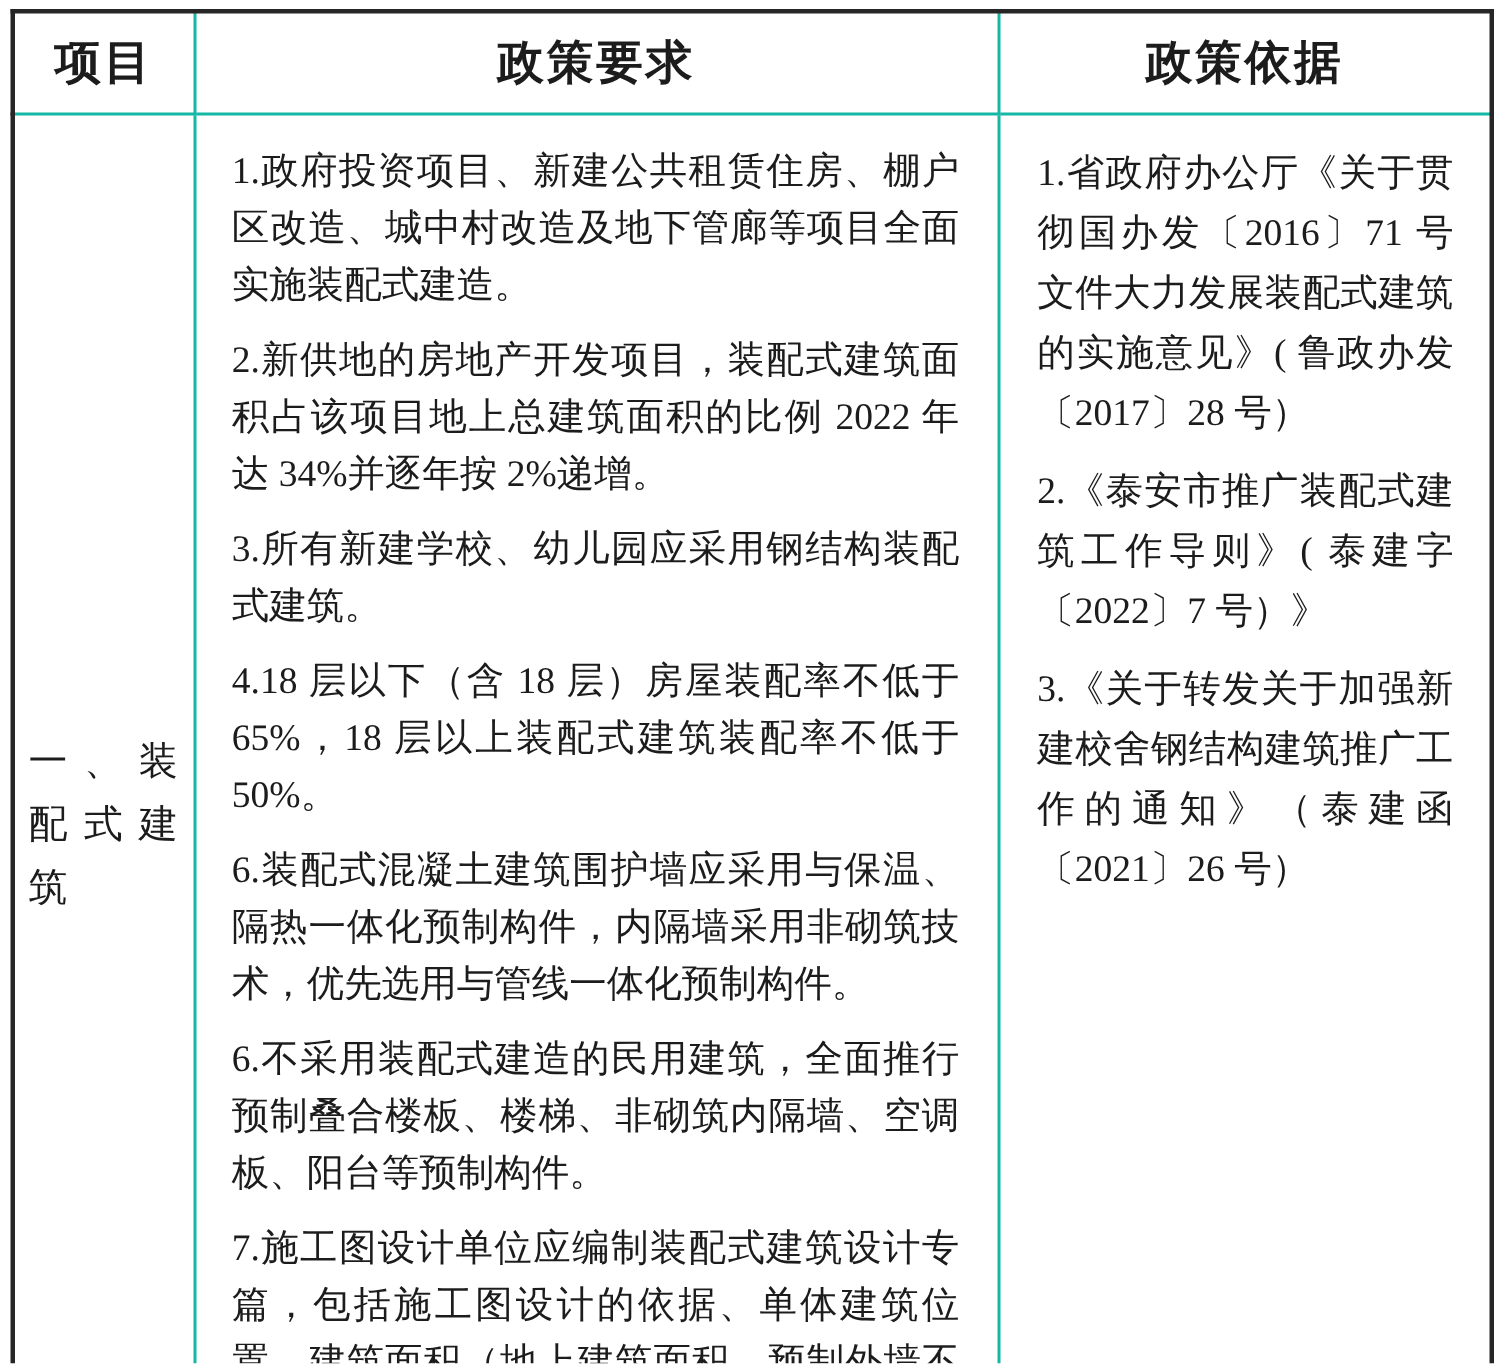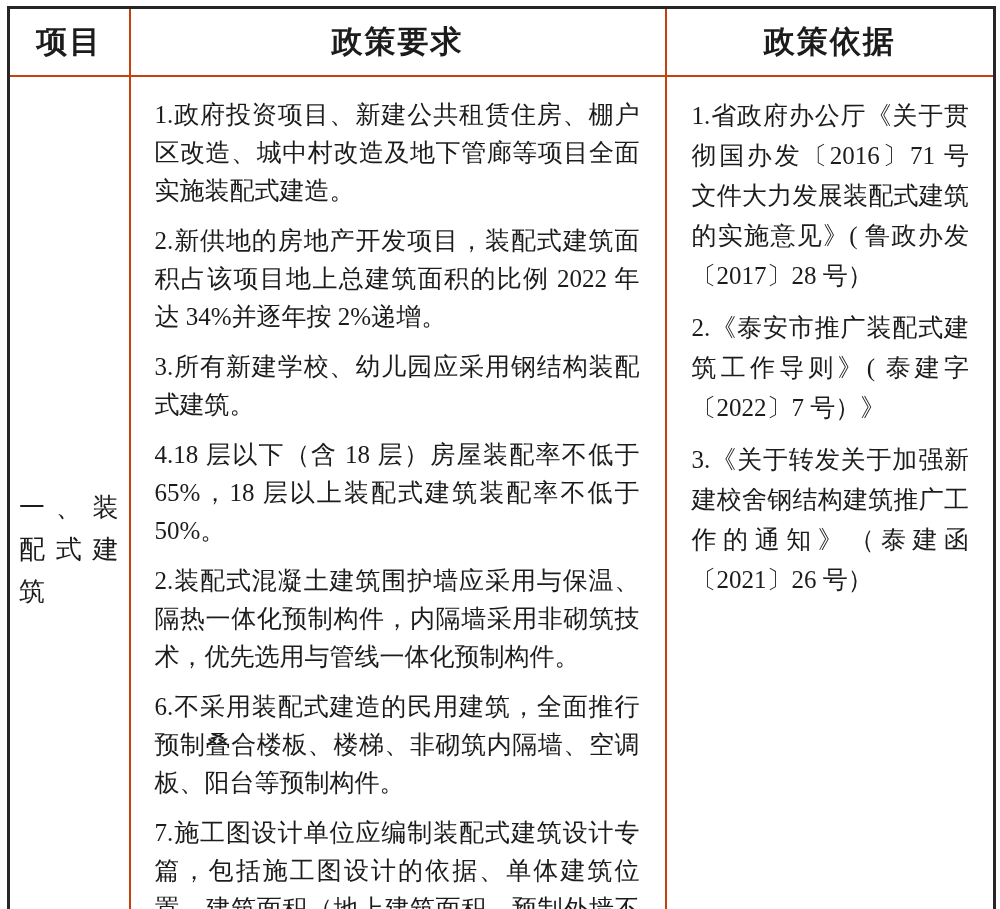--- a/index.html
+++ b/index.html
@@ -25,21 +25,21 @@
     position: absolute;
     left: 7px;
     top: 6px;
     width: 986px;
     border-collapse: collapse;
     table-layout: fixed;
     border: 3px solid #262626;
   }
   .policy-table th,
   .policy-table td {
-    border: 2px solid #c2410c;
+    border: 2px solid #14b8a6;
     background: #ffffff;
   }
   .policy-table th {
     height: 66px;
     font-size: 31px;
     font-weight: bold;
     text-align: center;
     vertical-align: middle;
     letter-spacing: 2px;
     padding: 0;
@@ -101,21 +101,21 @@
     <tbody>
       <tr class="main-row">
         <td class="cell-item">
           <div class="item-label">一、装配式建筑</div>
         </td>
         <td class="cell-req">
           <p class="req-para">1.政府投资项目、新建公共租赁住房、棚户区改造、城中村改造及地下管廊等项目全面实施装配式建造。</p>
           <p class="req-para">2.新供地的房地产开发项目，装配式建筑面积占该项目地上总建筑面积的比例 2022 年达 34%并逐年按 2%递增。</p>
           <p class="req-para">3.所有新建学校、幼儿园应采用钢结构装配式建筑。</p>
           <p class="req-para">4.18 层以下（含 18 层）房屋装配率不低于 65%，18 层以上装配式建筑装配率不低于 50%。</p>
-          <p class="req-para">2.装配式混凝土建筑围护墙应采用与保温、隔热一体化预制构件，内隔墙采用非砌筑技术，优先选用与管线一体化预制构件。</p>
+          <p class="req-para">6.装配式混凝土建筑围护墙应采用与保温、隔热一体化预制构件，内隔墙采用非砌筑技术，优先选用与管线一体化预制构件。</p>
           <p class="req-para">6.不采用装配式建造的民用建筑，全面推行预制叠合楼板、楼梯、非砌筑内隔墙、空调板、阳台等预制构件。</p>
           <p class="req-para">7.施工图设计单位应编制装配式建筑设计专篇，包括施工图设计的依据、单体建筑位置、建筑面积（地上建筑面积、预制外墙不计容面积和不计容部分占比）、建筑功能、装配率及方案说明等内容。</p>
         </td>
         <td class="cell-basis">
           <p class="basis-para">1.省政府办公厅《关于贯彻国办发〔2016〕71 号文件大力发展装配式建筑的实施意见》( 鲁政办发〔2017〕28 号）</p>
           <p class="basis-para">2.《泰安市推广装配式建筑工作导则》( 泰建字〔2022〕7 号）》</p>
           <p class="basis-para">3.《关于转发关于加强新建校舍钢结构建筑推广工作的通知》（泰建函〔2021〕26 号）</p>
         </td>
       </tr>
 

